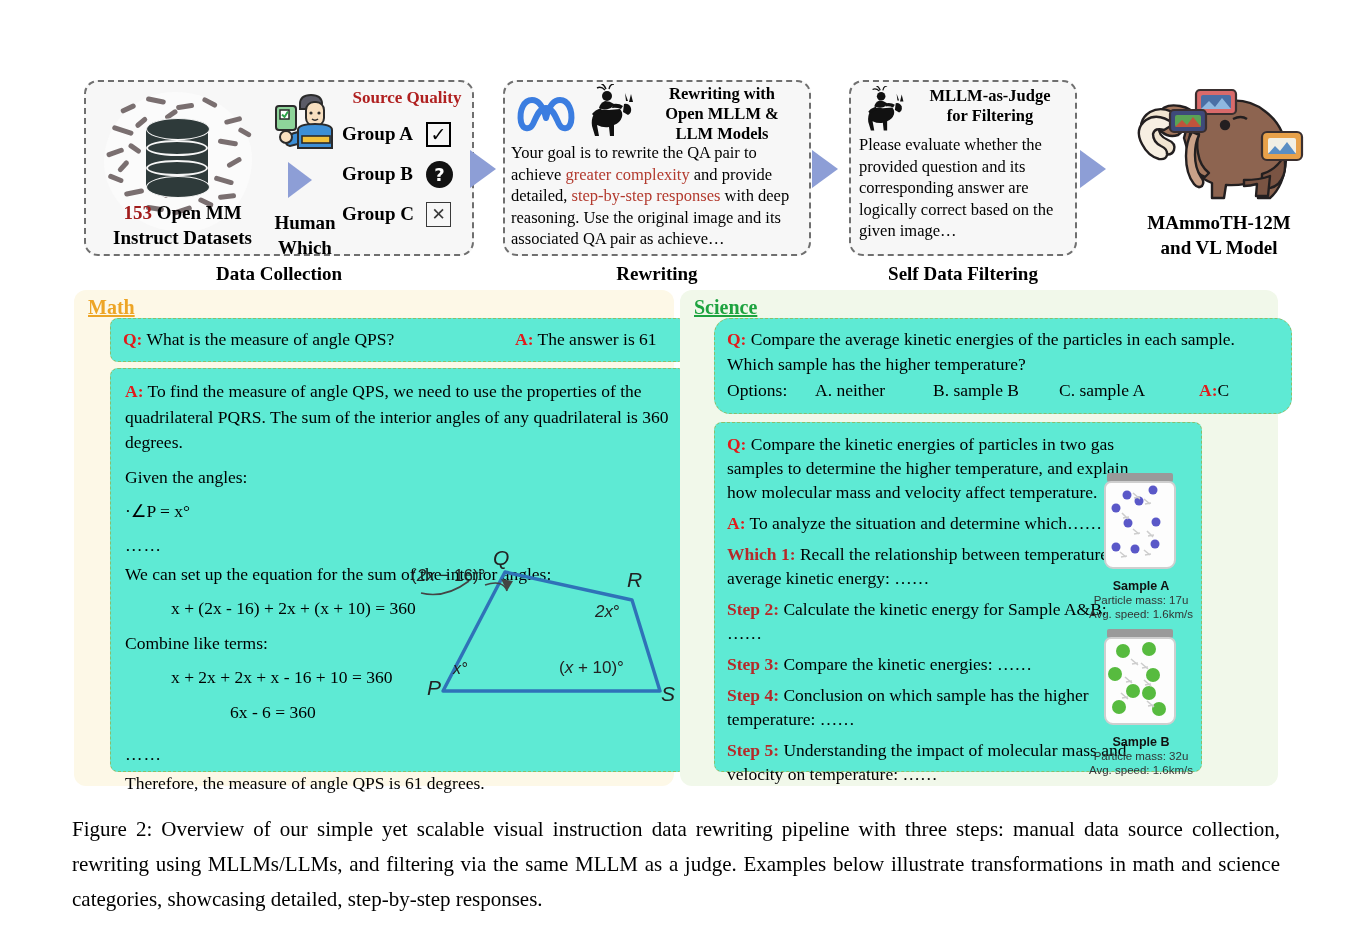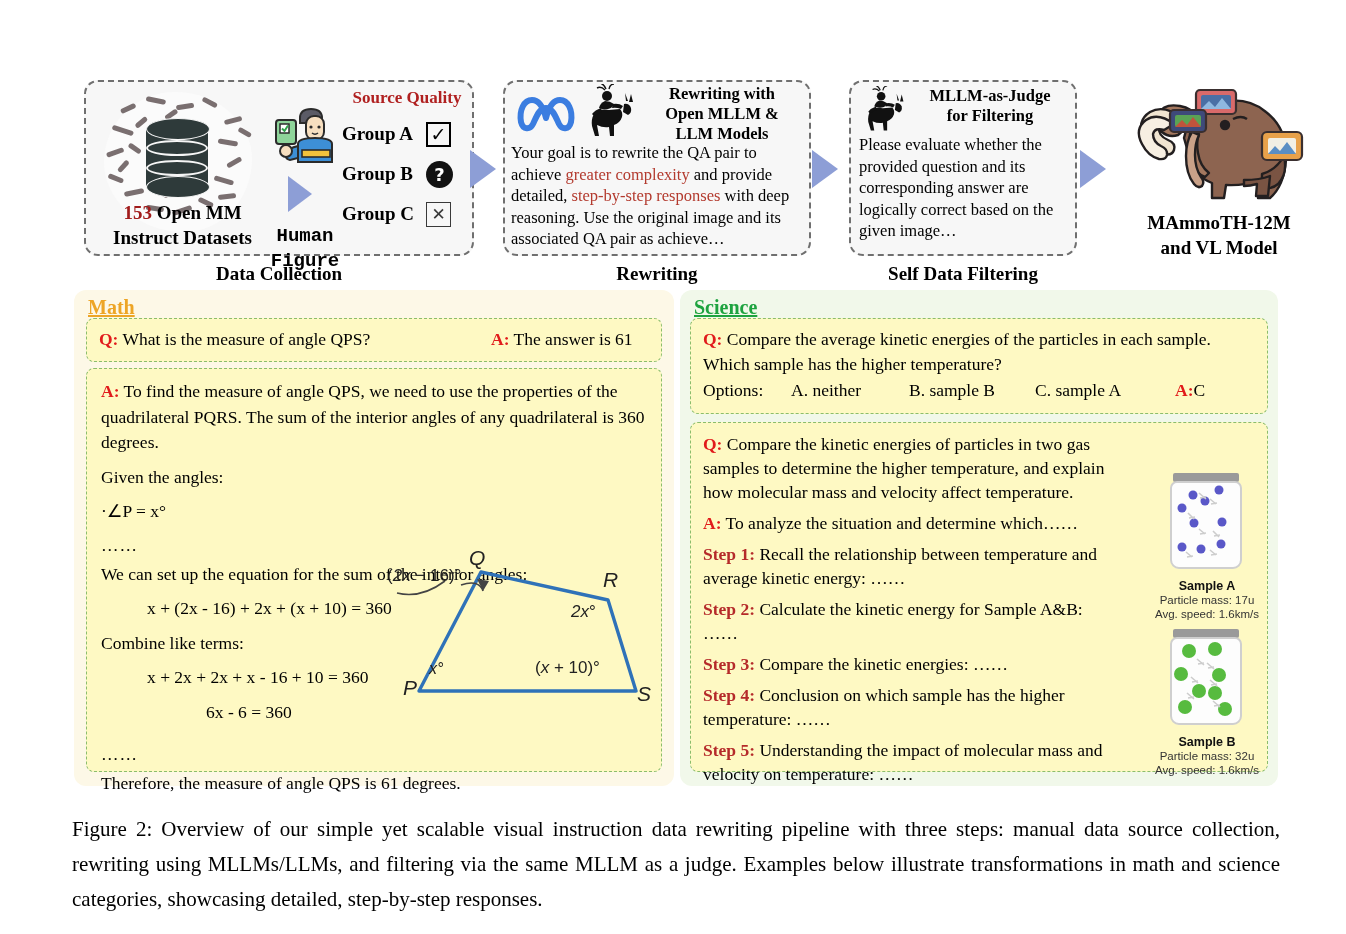--- a/index.html
+++ b/index.html
@@ -59,21 +59,21 @@
     box-sizing: border-box;
   }
 
   .stage1-caption {
     position: absolute; left: 4px; top: 118px; width: 185px;
     text-align: center; font-weight: bold; font-size: 19px; line-height: 25px;
   }
   .num153 { color: #a11b1b; }
 
   .judge-col {
-    position: absolute; left: 176px; top: 24px; width: 86px; height: 160px; font-family: Liberation Mono, monospace;
+    position: absolute; left: 176px; top: 10px; width: 86px; height: 160px;
   }
   .judge-person { position: absolute; left: 8px; top: 0px; width: 72px; height: 62px; }
   .judge-arrow {
     position: absolute; left: 26px; top: 70px;
     width: 0; height: 0;
     border-top: 18px solid transparent;
     border-bottom: 18px solid transparent;
     border-left: 24px solid #8d9ed6;
   }
   .judge-label {
@@ -178,23 +178,24 @@
     font-weight: bold; font-size: 20px;
     text-decoration: underline;
   }
   #title-math { color: #eda526; }
   #title-science { color: #1da33f; }
 
   .dash-card {
     position: absolute;
     border: 1.6px dashed #8bbd6c;
     border-radius: 8px;
-    background: #fef9c3;
+    background: #5eead4;
     box-sizing: border-box;
     padding: 8px 12px;
+    margin-left: 24px;
   }
   .qa-line { font-size: 17.5px; line-height: 25px; }
   .lbl-q { color: #e11b1b; font-weight: bold; }
   .lbl-a { color: #e11b1b; font-weight: bold; }
   .lbl-step { color: #b52a2a; font-weight: bold; }
 
   
   #math-orig { left: 86px; top: 318px; width: 576px; height: 44px; }
   #math-orig .row { display: flex; align-items: baseline; }
   #math-orig .q { flex: 0 0 392px; }
@@ -202,22 +203,22 @@
   #math-rewrite { left: 86px; top: 368px; width: 576px; height: 404px; padding: 10px 14px; }
   .mline { font-size: 17.5px; line-height: 25.5px; margin-bottom: 9px; }
   .mindent1 { margin-left: 46px; }
   .mindent2 { margin-left: 46px; }
   .mindent3 { margin-left: 105px; }
   .dots { font-size: 17.5px; line-height: 22px; margin-bottom: 6px; letter-spacing: 1px;}
 
   .quad-svg { position: absolute; left: 300px; top: 172px; }
 
   
-  #sci-orig { left: 690px; top: 318px; width: 578px; height: 96px; }
-  #sci-rewrite { left: 690px; top: 422px; width: 578px; height: 350px; padding: 9px 12px; }
+  #sci-orig { left: 690px; top: 318px; width: 578px; height: 96px; border-radius: 16px; }
+  #sci-rewrite { left: 690px; top: 422px; width: 488px; height: 350px; padding: 9px 12px; }
   .sline { font-size: 17.5px; line-height: 24px; margin-bottom: 7px; }
   .sci-text-col { width: 380px; }
   .options-row { display: flex; align-items: baseline; font-size: 17.5px; gap: 0; }
 
   .jars {
     position: absolute; right: 6px; top: 48px; width: 108px;
   }
   .jar-block { margin-bottom: 6px; }
   .jar-caption {
     text-align: center; font-family: Liberation Sans, sans-serif;
@@ -293,21 +294,21 @@
         <circle cx="49" cy="21" r="1.6" fill="#2b2b2b"></circle>
         <path d="M42 27 q3 2.5 6 0" stroke="#2b2b2b" stroke-width="1.6" fill="none"></path>
         <path d="M28 38 q0-6 17-6 q17 0 17 6 v18 h-34z" fill="#3d8fd6" stroke="#2b2b2b" stroke-width="2"></path>
         <rect x="32" y="44" width="28" height="7" fill="#f2c23c" stroke="#2b2b2b" stroke-width="1.6"></rect>
         <path d="M28 40 q-10 2 -12 8 q-1 5 4 6 l8 -2z" fill="#3d8fd6" stroke="#2b2b2b" stroke-width="2"></path>
         <circle cx="16" cy="45" r="6" fill="#f7dfc0" stroke="#2b2b2b" stroke-width="2"></circle>
       </svg>
       <div class="judge-arrow"></div>
       <div class="judge-label">
         <div>Human</div>
-        <div>Figure</div>
+        <div>Which</div>
       </div>
     </div>
 
     <div class="quality-col">
       <div class="quality-title">Source Quality</div>
       <div class="group-row">
         <span class="group-label">Group A</span>
         <span class="mark-check">✓</span>
       </div>
       <div class="group-row">
@@ -471,21 +472,21 @@
     <span style="width:140px">C. sample A</span>
     <span class="lbl-a">A:</span>
       <span> C</span>
   </div>
 </div>
 
 <div class="dash-card" id="sci-rewrite">
   <div class="sci-text-col" style="width:416px">
     <div class="sline"><span class="lbl-q">Q:</span><span> Compare the kinetic energies of particles in two gas samples to determine the higher temperature, and explain how molecular mass and velocity affect temperature.</span></div>
     <div class="sline"><span class="lbl-a">A:</span><span> To analyze the situation and determine which……</span></div>
-    <div class="sline"><span class="lbl-step">Step 1:</span><span> Recall the relationship between temperature and average kinetic energy: ……</span></div>
+    <div class="sline"><span class="lbl-step">Which 1:</span><span> Recall the relationship between temperature and average kinetic energy: ……</span></div>
     <div class="sline"><span class="lbl-step">Step 2:</span><span> Calculate the kinetic energy for Sample A&amp;B: ……</span></div>
     <div class="sline"><span class="lbl-step">Step 3:</span><span> Compare the kinetic energies: ……</span></div>
     <div class="sline"><span class="lbl-step">Step 4:</span><span> Conclusion on which sample has the higher temperature: ……</span></div>
     <div class="sline"><span class="lbl-step">Step 5:</span><span> Understanding the impact of molecular mass and velocity on temperature: ……</span></div>
   </div>
 
   <div class="jars">
     <div class="jar-block">
       <svg width="106" height="104" viewBox="0 0 106 104">
         <rect x="20" y="2" width="66" height="9" rx="2" fill="#9a9a9a"></rect>

